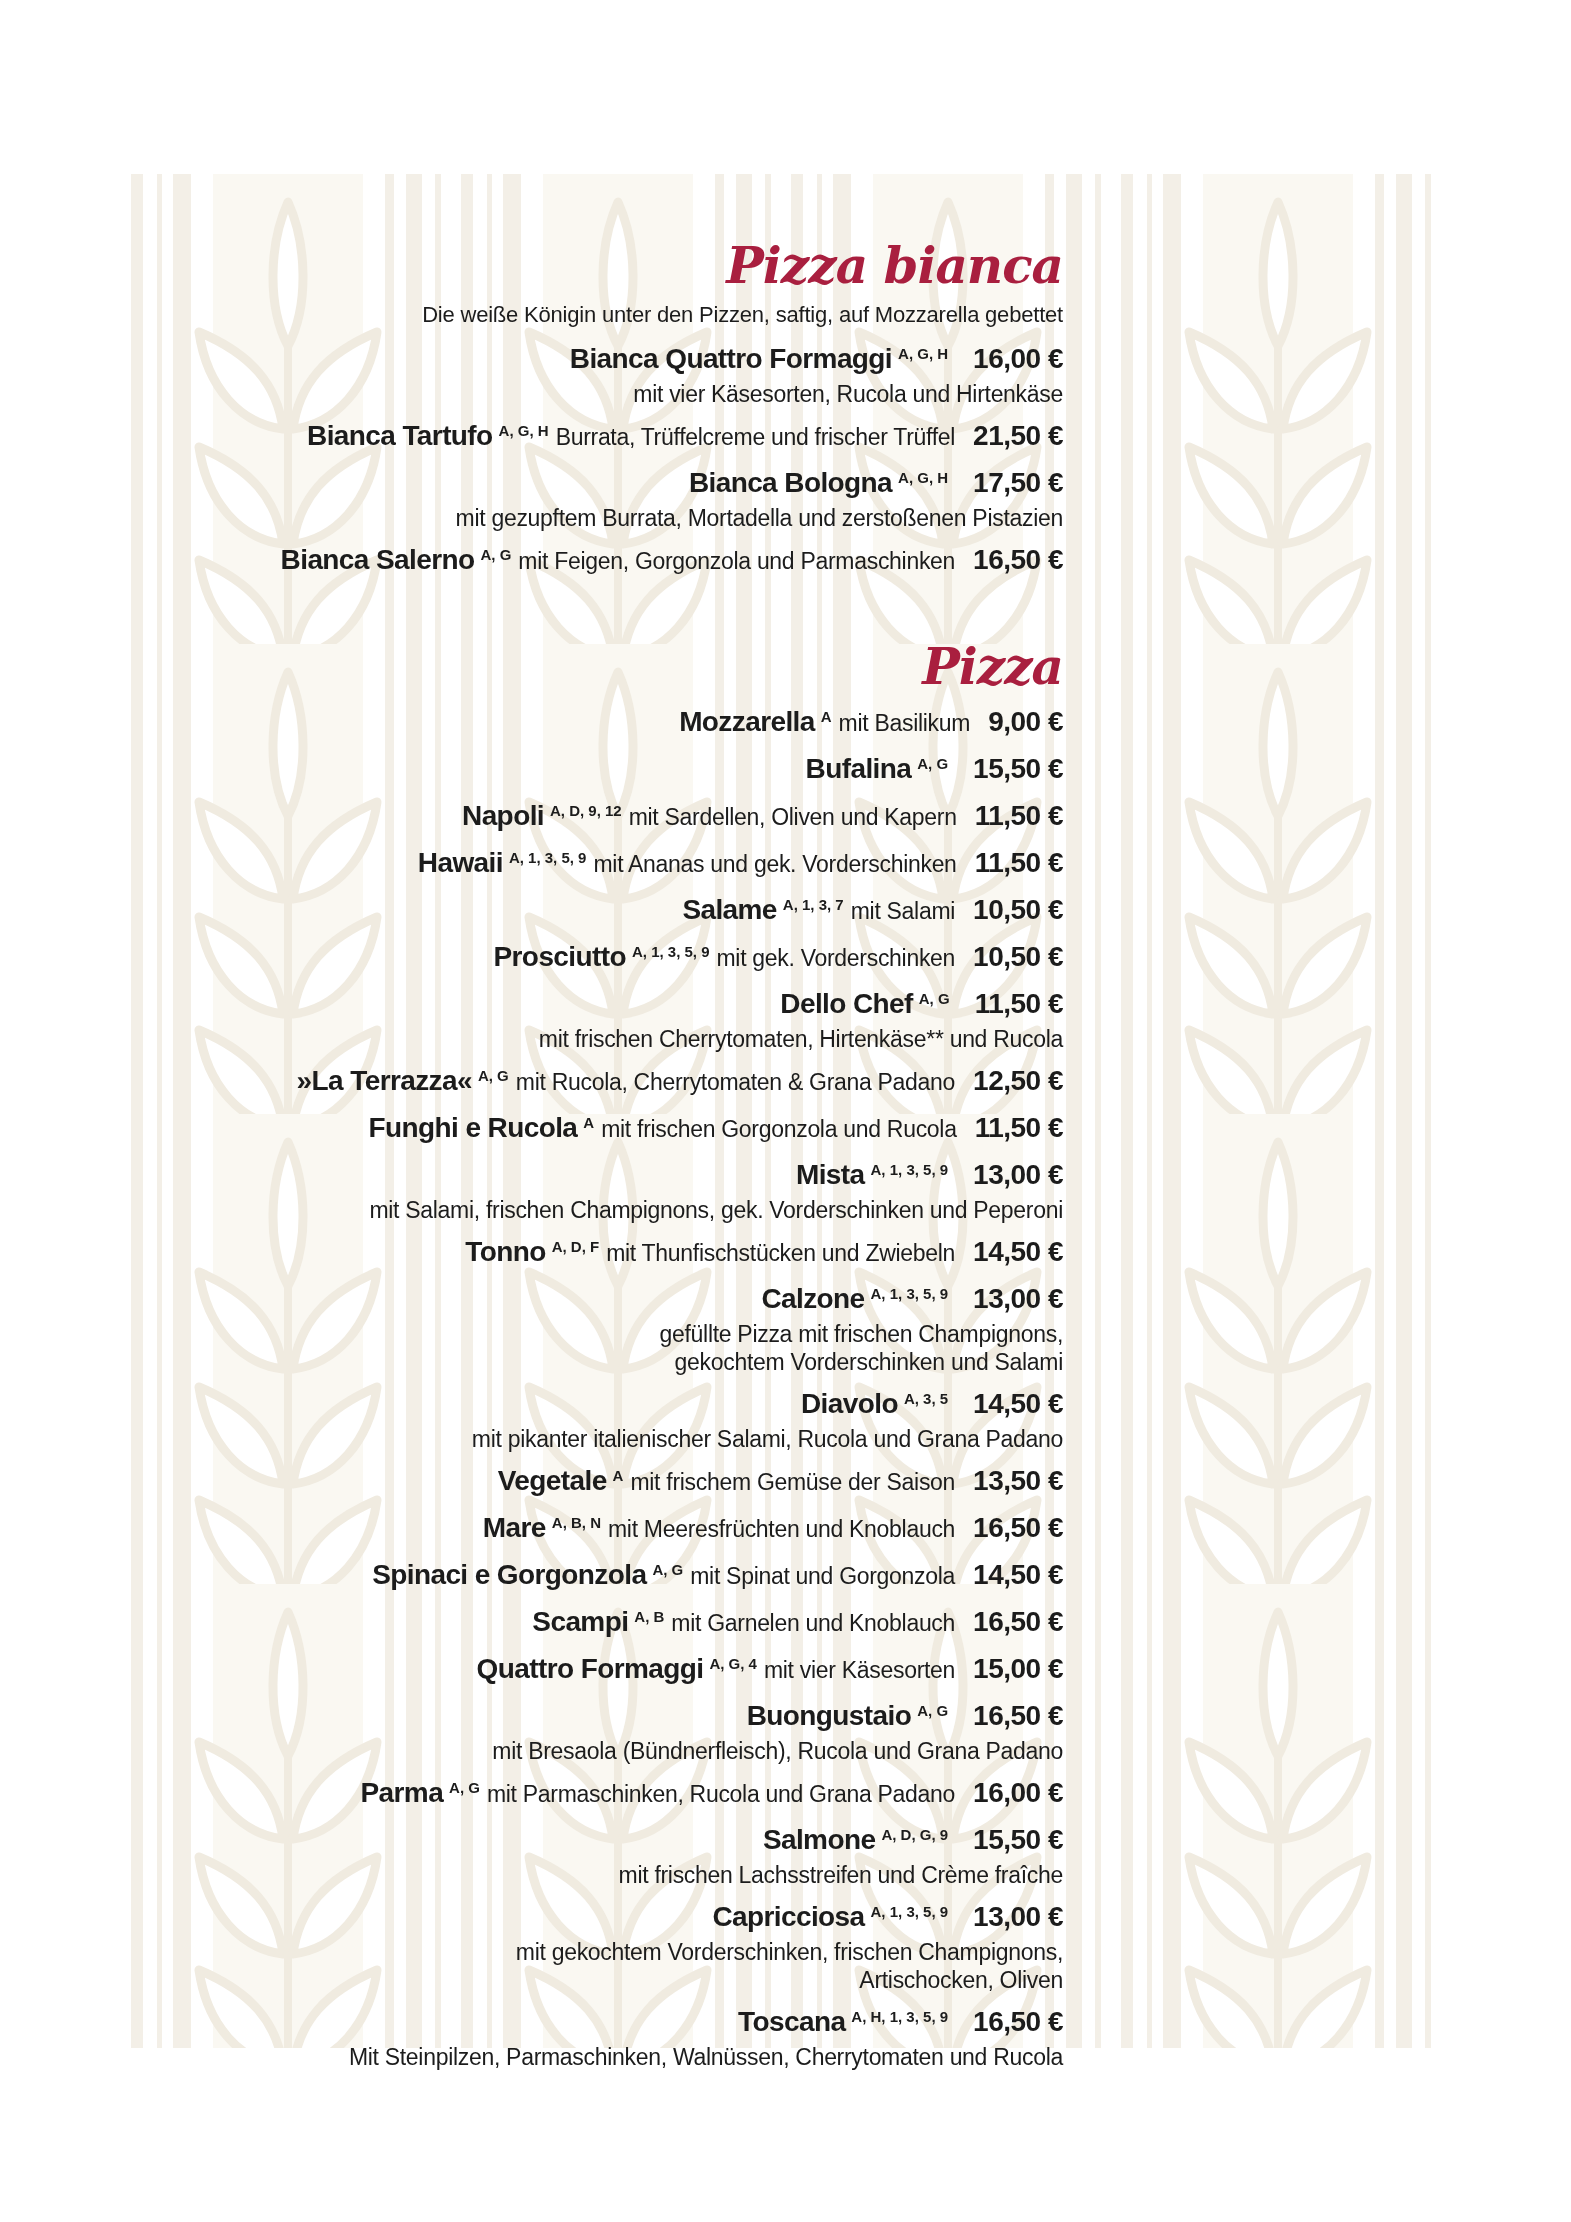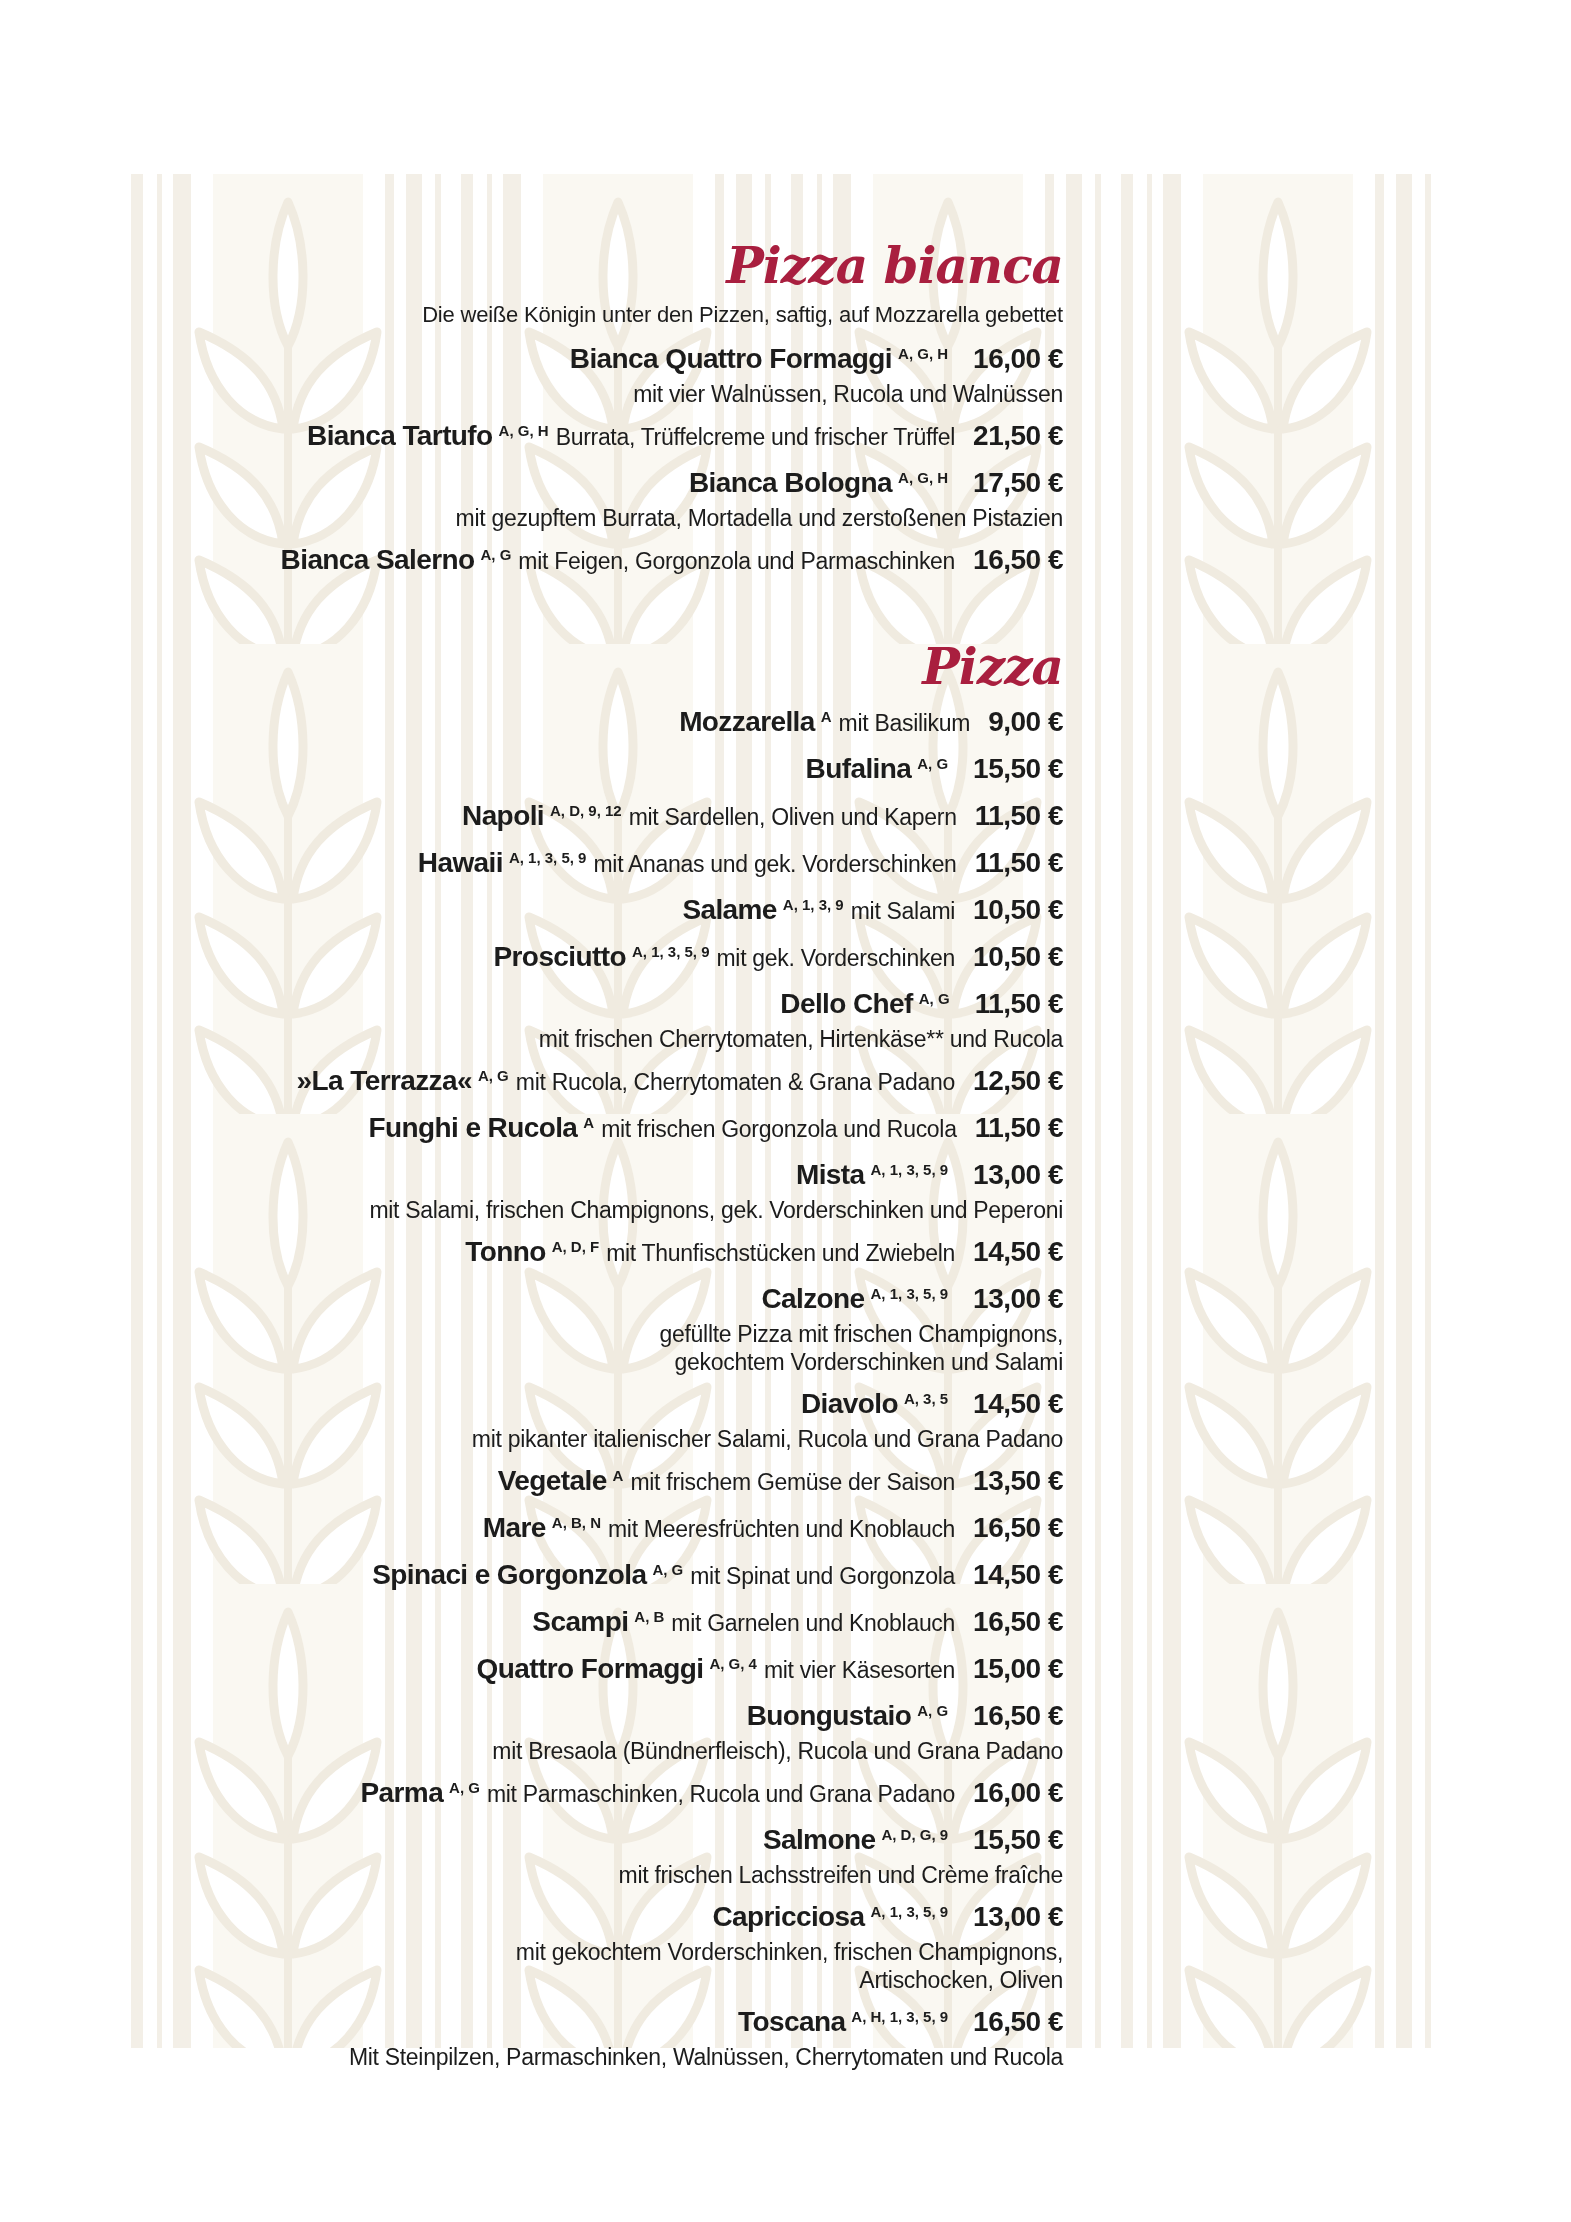--- a/index.html
+++ b/index.html
@@ -144,21 +144,21 @@
   <section class="menu-section">
     <h2 class="script-title">Pizza bianca</h2>
     <p class="section-subtitle">Die weiße Königin unter den Pizzen, saftig, auf Mozzarella gebettet</p>
     <div class="items">
   <div class="menu-item">
     <div class="item-line">
       <div class="item-left"><span class="item-name">Bianca Quattro Formaggi</span><span class="item-codes">A, G, H</span></div>
       <span class="item-price">16,00 €</span>
     </div>
     <div class="item-desc">
-              <div class="desc-line">mit vier Walnüssen, Rucola und Walnüssen</div>
+              <div class="desc-line">mit vier Käsesorten, Rucola und Hirtenkäse</div>
             </div>
   </div>
 
   <div class="menu-item">
     <div class="item-line">
       <div class="item-left"><span class="item-name">Bianca Tartufo</span><span class="item-codes">A, G, H</span><span class="item-inline-desc">Burrata, Trüffelcreme und frischer Trüffel</span></div>
       <span class="item-price">21,50 €</span>
     </div>
 
   </div>
@@ -213,21 +213,21 @@
   <div class="menu-item">
     <div class="item-line">
       <div class="item-left"><span class="item-name">Hawaii</span><span class="item-codes">A, 1, 3, 5, 9</span><span class="item-inline-desc">mit Ananas und gek. Vorderschinken</span></div>
       <span class="item-price">11,50 €</span>
     </div>
 
   </div>
 
   <div class="menu-item">
     <div class="item-line">
-      <div class="item-left"><span class="item-name">Salame</span><span class="item-codes">A, 1, 3, 9</span><span class="item-inline-desc">mit Salami</span></div>
+      <div class="item-left"><span class="item-name">Salame</span><span class="item-codes">A, 1, 3, 7</span><span class="item-inline-desc">mit Salami</span></div>
       <span class="item-price">10,50 €</span>
     </div>
 
   </div>
 
   <div class="menu-item">
     <div class="item-line">
       <div class="item-left"><span class="item-name">Prosciutto</span><span class="item-codes">A, 1, 3, 5, 9</span><span class="item-inline-desc">mit gek. Vorderschinken</span></div>
       <span class="item-price">10,50 €</span>
     </div>

